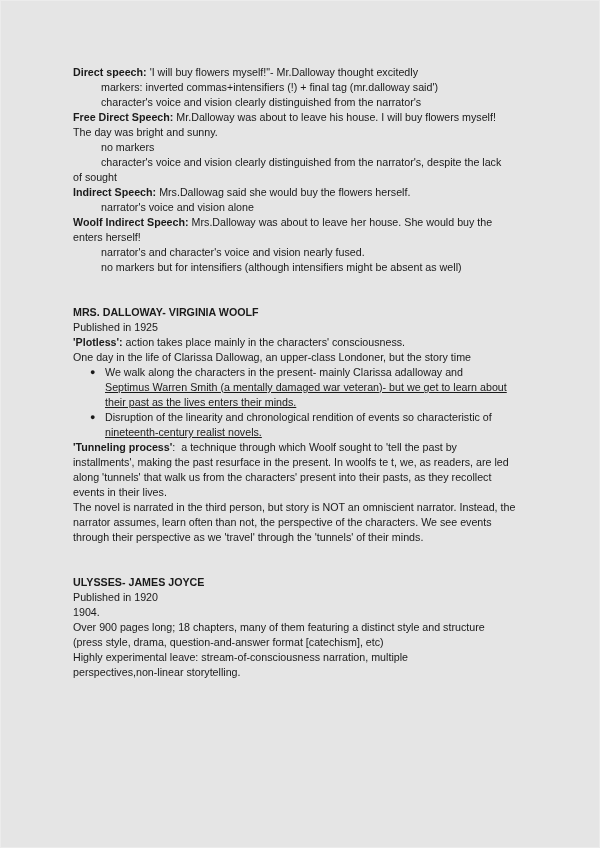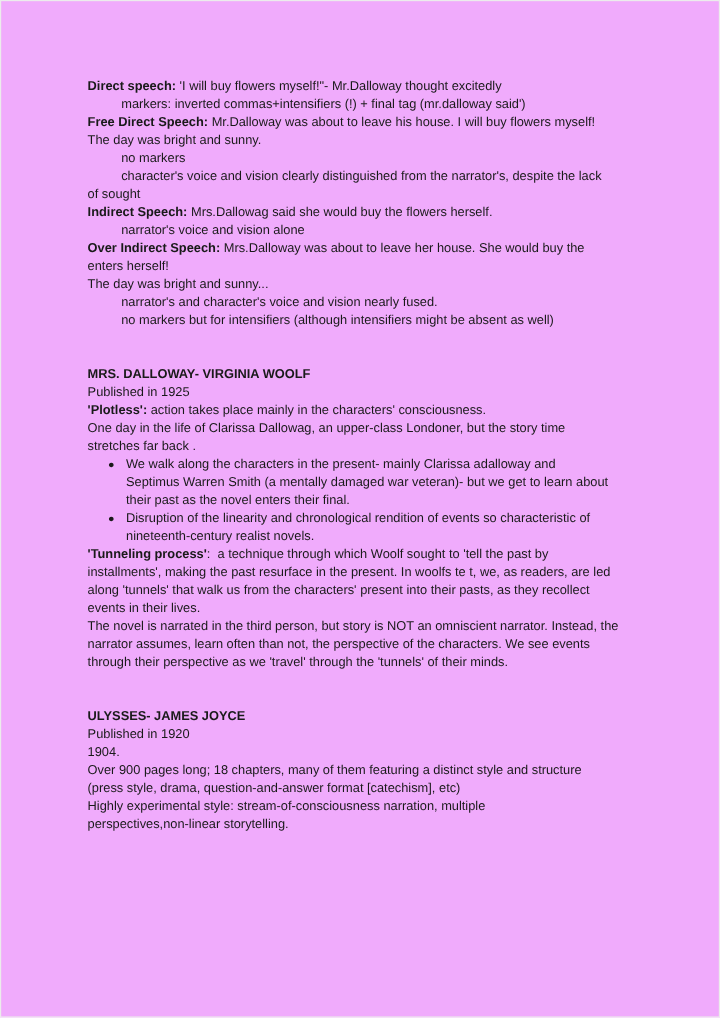--- a/index.html
+++ b/index.html
@@ -5,87 +5,86 @@
   html, body {
     margin: 0;
     padding: 0;
     background: #fff;
   }
   .page {
     position: relative;
     width: 600px;
     height: 848px;
     box-sizing: border-box;
-    background: #f0abfc;
+    background: #e5e5e5;
     border: 1px solid #ececec;
     padding: 64px 72px 40px 72px;
     font-family: "Liberation Sans", "DejaVu Sans", sans-serif;
     font-size: 10.7px;
     line-height: 15px;
     color: #1a1a1a;
     overflow: hidden;
   }
   .line {
     white-space: pre;
     min-height: 15px;
     position: relative;
   }
   .indent-1 { padding-left: 28px; }
   .bullet-first { padding-left: 32px; }
-  .bullet-cont  { padding-left: 32px; }
+  .bullet-cont  { padding-left: 32px; text-decoration: underline; }
   .bullet-first .dot {
     position: absolute;
     left: 17px;
     top: 0;
     font-size: 9px;
     line-height: 15px;
   }
   .bold { font-weight: bold; }
 </style>
 </head>
 <body>
 
 <div class="page">
   <div>
       <div class="line"><span class="bold">Direct speech:</span><span> 'I will buy flowers myself!"- Mr.Dalloway thought excitedly</span></div>
       <div class="line indent-1"><span>markers: inverted commas+intensifiers (!) + final tag (mr.dalloway said')</span></div>
+      <div class="line indent-1"><span>character's voice and vision clearly distinguished from the narrator's</span></div>
       <div class="line"><span class="bold">Free Direct Speech:</span><span> Mr.Dalloway was about to leave his house. I will buy flowers myself!</span></div>
       <div class="line"><span>The day was bright and sunny.</span></div>
       <div class="line indent-1"><span>no markers</span></div>
       <div class="line indent-1"><span>character's voice and vision clearly distinguished from the narrator's, despite the lack</span></div>
       <div class="line"><span>of sought</span></div>
       <div class="line"><span class="bold">Indirect Speech:</span><span> Mrs.Dallowag said she would buy the flowers herself.</span></div>
       <div class="line indent-1"><span>narrator's voice and vision alone</span></div>
-      <div class="line"><span class="bold">Over Indirect Speech:</span><span> Mrs.Dalloway was about to leave her house. She would buy the</span></div>
+      <div class="line"><span class="bold">Woolf Indirect Speech:</span><span> Mrs.Dalloway was about to leave her house. She would buy the</span></div>
       <div class="line"><span>enters herself!</span></div>
-      <div class="line"><span>The day was bright and sunny...</span></div>
       <div class="line indent-1"><span>narrator's and character's voice and vision nearly fused.</span></div>
       <div class="line indent-1"><span>no markers but for intensifiers (although intensifiers might be absent as well)</span></div>
       <div class="line">&nbsp;</div>
       <div class="line">&nbsp;</div>
       <div class="line"><span class="bold">MRS. DALLOWAY- VIRGINIA WOOLF</span></div>
       <div class="line"><span>Published in 1925</span></div>
       <div class="line"><span class="bold">'Plotless':</span><span> action takes place mainly in the characters' consciousness.</span></div>
       <div class="line"><span>One day in the life of Clarissa Dallowag, an upper-class Londoner, but the story time</span></div>
-      <div class="line"><span>stretches far back .</span></div>
       <div class="line bullet-first"><span class="dot">●</span><span>We walk along the characters in the present- mainly Clarissa adalloway and</span></div>
       <div class="line bullet-cont"><span>Septimus Warren Smith (a mentally damaged war veteran)- but we get to learn about</span></div>
-      <div class="line bullet-cont"><span>their past as the novel enters their final.</span></div>
+      <div class="line bullet-cont"><span>their past as the lives enters their minds.</span></div>
       <div class="line bullet-first"><span class="dot">●</span><span>Disruption of the linearity and chronological rendition of events so characteristic of</span></div>
       <div class="line bullet-cont"><span>nineteenth-century realist novels.</span></div>
       <div class="line"><span class="bold">'Tunneling process'</span><span>:  a technique through which Woolf sought to 'tell the past by</span></div>
       <div class="line"><span>installments', making the past resurface in the present. In woolfs te t, we, as readers, are led</span></div>
       <div class="line"><span>along 'tunnels' that walk us from the characters' present into their pasts, as they recollect</span></div>
       <div class="line"><span>events in their lives.</span></div>
       <div class="line"><span>The novel is narrated in the third person, but story is NOT an omniscient narrator. Instead, the</span></div>
       <div class="line"><span>narrator assumes, learn often than not, the perspective of the characters. We see events</span></div>
       <div class="line"><span>through their perspective as we 'travel' through the 'tunnels' of their minds.</span></div>
       <div class="line">&nbsp;</div>
       <div class="line">&nbsp;</div>
       <div class="line"><span class="bold">ULYSSES- JAMES JOYCE</span></div>
       <div class="line"><span>Published in 1920</span></div>
       <div class="line"><span>1904.</span></div>
       <div class="line"><span>Over 900 pages long; 18 chapters, many of them featuring a distinct style and structure</span></div>
       <div class="line"><span>(press style, drama, question-and-answer format [catechism], etc)</span></div>
-      <div class="line"><span>Highly experimental style: stream-of-consciousness narration, multiple</span></div>
+      <div class="line"><span>Highly experimental leave: stream-of-consciousness narration, multiple</span></div>
       <div class="line"><span>perspectives,non-linear storytelling.</span></div>
     </div>
 </div>
 
 </body></html>

